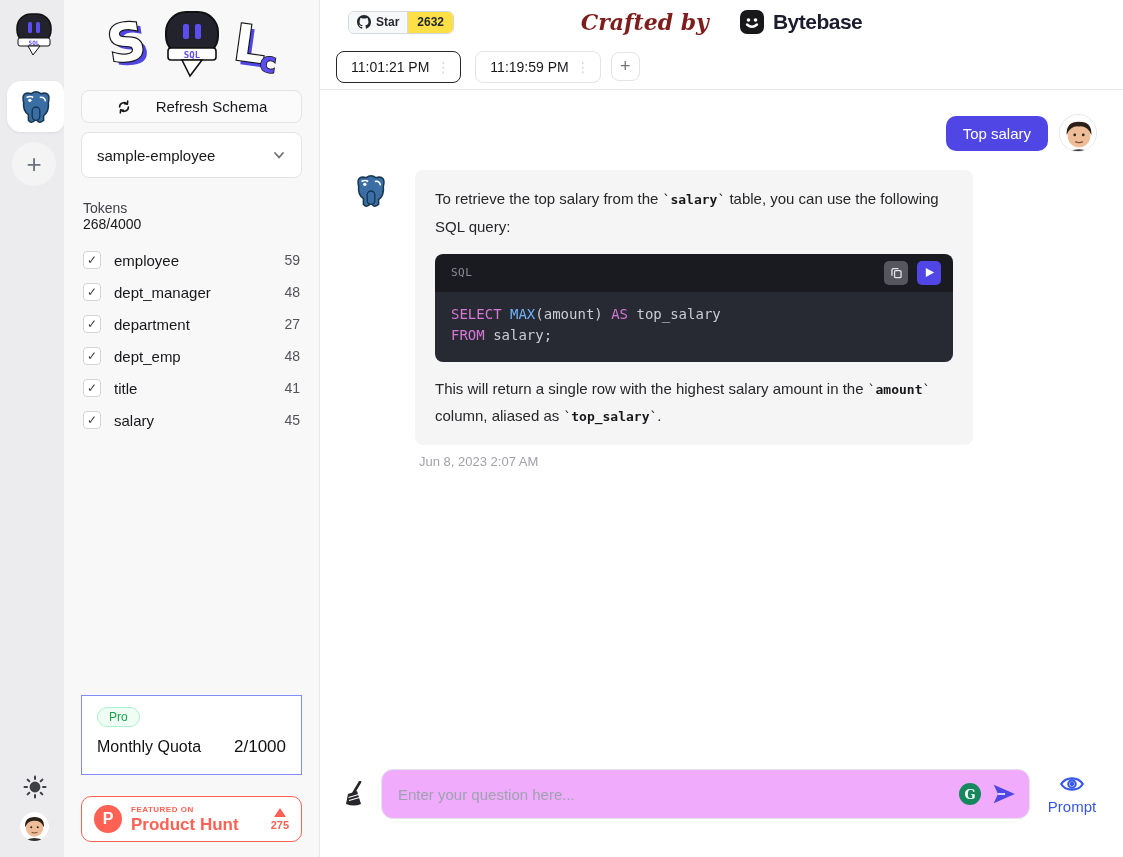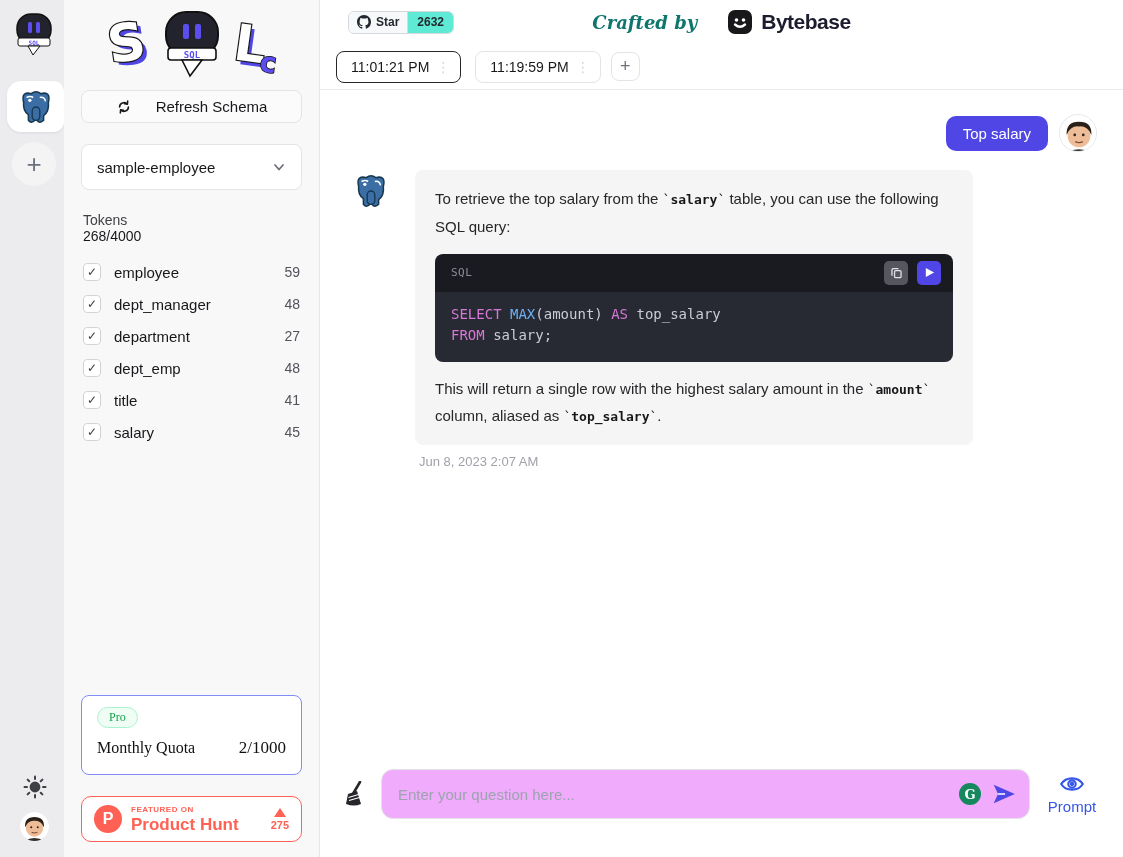--- a/index.html
+++ b/index.html
@@ -10,53 +10,53 @@
   .rail-bot { position:absolute; left:14px; top:12px; width:40px; height:44px; }
   .rail-tile { position:absolute; left:7px; top:81px; width:57px; height:51px; background:#fff; border-radius:14px 10px 10px 14px; box-shadow:0 1px 3px rgba(0,0,0,.07); display:flex; align-items:center; justify-content:center; cursor:pointer; }
   .rail-plus { position:absolute; left:12px; top:142px; width:44px; height:44px; border-radius:50%; background:#f4f4f5; color:#6b7280; font-size:26px; font-weight:300; display:flex; align-items:center; justify-content:center; cursor:pointer; }
   .rail-sun { position:absolute; left:23px; top:775px; width:24px; height:24px; cursor:pointer; }
   .rail-avatar { position:absolute; left:20px; top:812px; width:29px; height:29px; border-radius:50%; overflow:hidden; cursor:pointer; }
 
   
   .sidebar { position:absolute; left:64px; top:0; width:256px; height:857px; background:#f8f8f9; border-right:1px solid #e5e7eb; padding:0 17px; }
   .logo-wrap { display:flex; justify-content:center; padding-top:8px; height:90px; }
   .btn-refresh { width:100%; height:33px; border:1px solid #e4e4e7; background:#fbfbfc; border-radius:8px; display:flex; align-items:center; justify-content:center; gap:24px; font-size:15px; color:#18181b; cursor:pointer; }
-  .select { width:100%; height:46px; margin-top:21px; background:#fff; border:1px solid #e4e4e7; border-radius:8px; display:flex; align-items:center; justify-content:space-between; padding:0 15px; font-size:15px; color:#18181b; cursor:pointer; }
+  .select { width:100%; height:46px; margin-top:9px; background:#fff; border:1px solid #e4e4e7; border-radius:8px; display:flex; align-items:center; justify-content:space-between; padding:0 15px; font-size:15px; color:#18181b; cursor:pointer; }
   .select + .select { margin-top:12px; }
   .tokens-row { display:flex; justify-content:space-between; margin-top:22px; padding:0 2px; font-size:14px; color:#3f3f46;flex-direction:column; }
   .tokens-row b { font-weight:400; color:#18181b; }
   .table-list { margin-top:12px; }
   .table-row { height:32px; display:flex; align-items:center; justify-content:space-between; padding:0 2px; cursor:pointer; }
   .table-left { display:flex; align-items:center; gap:13px; }
   .checkbox { width:18px; height:18px; border:1px solid #d4d4d8; border-radius:4px; background:#fff; color:#3f3f46; font-size:12px; line-height:16px; text-align:center; cursor:pointer; }
   .table-name { font-size:15px; color:#18181b; }
   .table-count { font-size:14px; color:#52525b; }
 
-  .quota-card { position:absolute; left:17px; right:17px; top:695px; height:80px; background:#fff; border:1px solid #818cf8; border-radius:8px; padding:11px 15px;font-family:Liberation Serif, serif; }
+  .quota-card { position:absolute; left:17px; right:17px; top:695px; height:80px; background:#fff; border:1px solid #818cf8; border-radius:0; padding:11px 15px; }
   .pro-pill { display:inline-block; font-size:12px; color:#16a34a; background:#f0fdf4; border:1px solid #a7f3d0; border-radius:999px; padding:2px 11px; }
   .quota-row { display:flex; justify-content:space-between; align-items:baseline; margin-top:10px; font-size:16px; color:#111113; }
   .quota-row .val { font-size:17px; }
 
   .ph-card { position:absolute; left:17px; right:17px; top:796px; height:46px; background:#fff; border:1.5px solid var(--product-hunt-red); border-radius:10px; display:flex; align-items:center; padding:0 12px; gap:9px; cursor:pointer; }
   .ph-logo { width:28px; height:28px; border-radius:50%; background:var(--product-hunt-red); color:#fff; font-weight:bold; font-size:16px; display:flex; align-items:center; justify-content:center; }
   .ph-mid { flex:1; line-height:1; }
   .ph-tag { font-size:8px; font-weight:bold; letter-spacing:.5px; color:var(--product-hunt-red); }
   .ph-brand { font-size:17px; font-weight:bold; color:var(--product-hunt-red); margin-top:2px; }
   .ph-vote { display:flex; flex-direction:column; align-items:center; gap:2px; }
   .ph-tri { width:0; height:0; border-left:6px solid transparent; border-right:6px solid transparent; border-bottom:9px solid var(--product-hunt-red); }
   .ph-count { font-size:11px; font-weight:bold; color:var(--product-hunt-red); }
 
   
   .main { position:absolute; left:320px; top:0; width:803px; height:857px; background:#fff; }
   .topbar { height:44px; position:relative; display:flex; align-items:center; padding-left:28px; }
   .star-btn { display:flex; height:23px; border:1px solid #d5d9dd; border-radius:6px; overflow:hidden; font-size:12px; font-weight:600; color:#24292f; cursor:pointer; }
   .star-left { background:#f6f8fa; display:flex; align-items:center; gap:5px; padding:0 8px; border-right:1px solid #d5d9dd; }
-  .star-right { background:#5eead4; display:flex; align-items:center; padding:0 9px; }
+  .star-right { background:#fde047; display:flex; align-items:center; padding:0 9px; }
   .brand-wrap { position:absolute; left:0; right:0; top:0; height:44px; display:flex; align-items:center; justify-content:center; gap:8px; pointer-events:none; }
-  .crafted { font-family:"DejaVu Serif",serif; font-style:italic; font-weight:bold; font-size:18px; color:#0f766e; margin-right:22px; }
+  .crafted { font-family:"DejaVu Serif",serif; font-style:italic; font-weight:bold; font-size:22px; color:#7f1d1d; margin-right:22px; }
   .bb-word { font-size:21px; font-weight:bold; color:#1c1c2e; letter-spacing:-.5px; }
 
   .tabsbar { height:46px; display:flex; align-items:center; gap:10px; padding-left:16px; border-bottom:1px solid #e9e9eb; }
   .tabs-list { display:flex; gap:14px; }
   .tab { height:32px; background:#fff; border:1px solid #e4e4e7; border-radius:8px; display:flex; align-items:center; padding:0 10px 0 14px; font-size:14px; color:#18181b; gap:7px; cursor:pointer; }
   .tab.active { border-color:#27272a; }
   .kebab { color:#d4d4d8; font-size:14px; cursor:pointer; }
   .tab-plus { width:29px; height:29px; border:1px solid #e4e4e7; border-radius:8px; background:#fff; color:#71717a; font-size:18px; display:flex; align-items:center; justify-content:center; cursor:pointer; }
 
   .chat { position:relative; height:721px; padding:0 26px 0 32px; }

